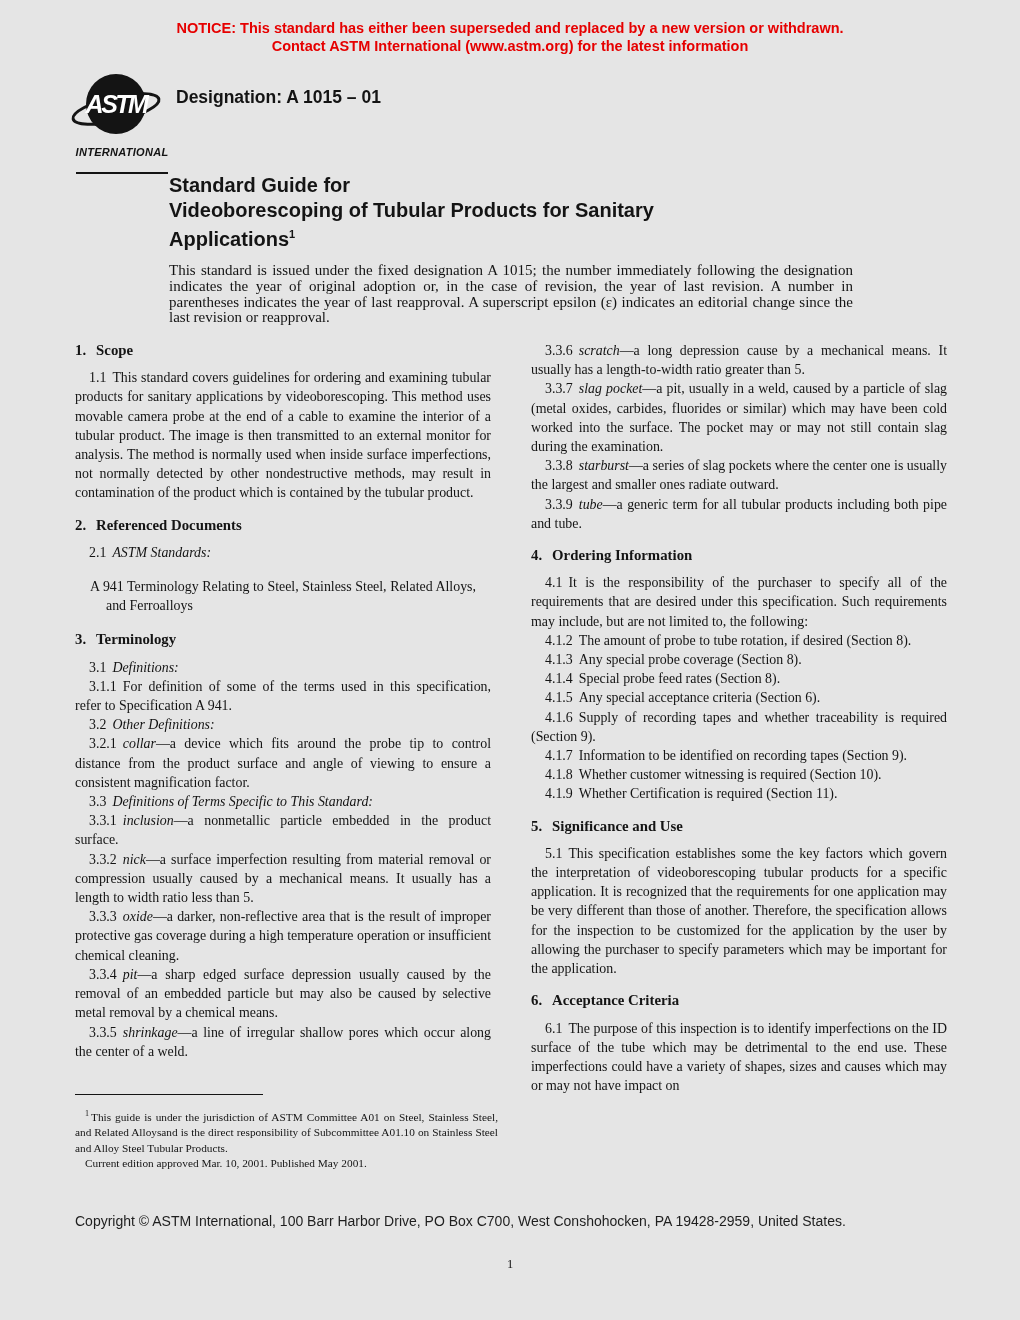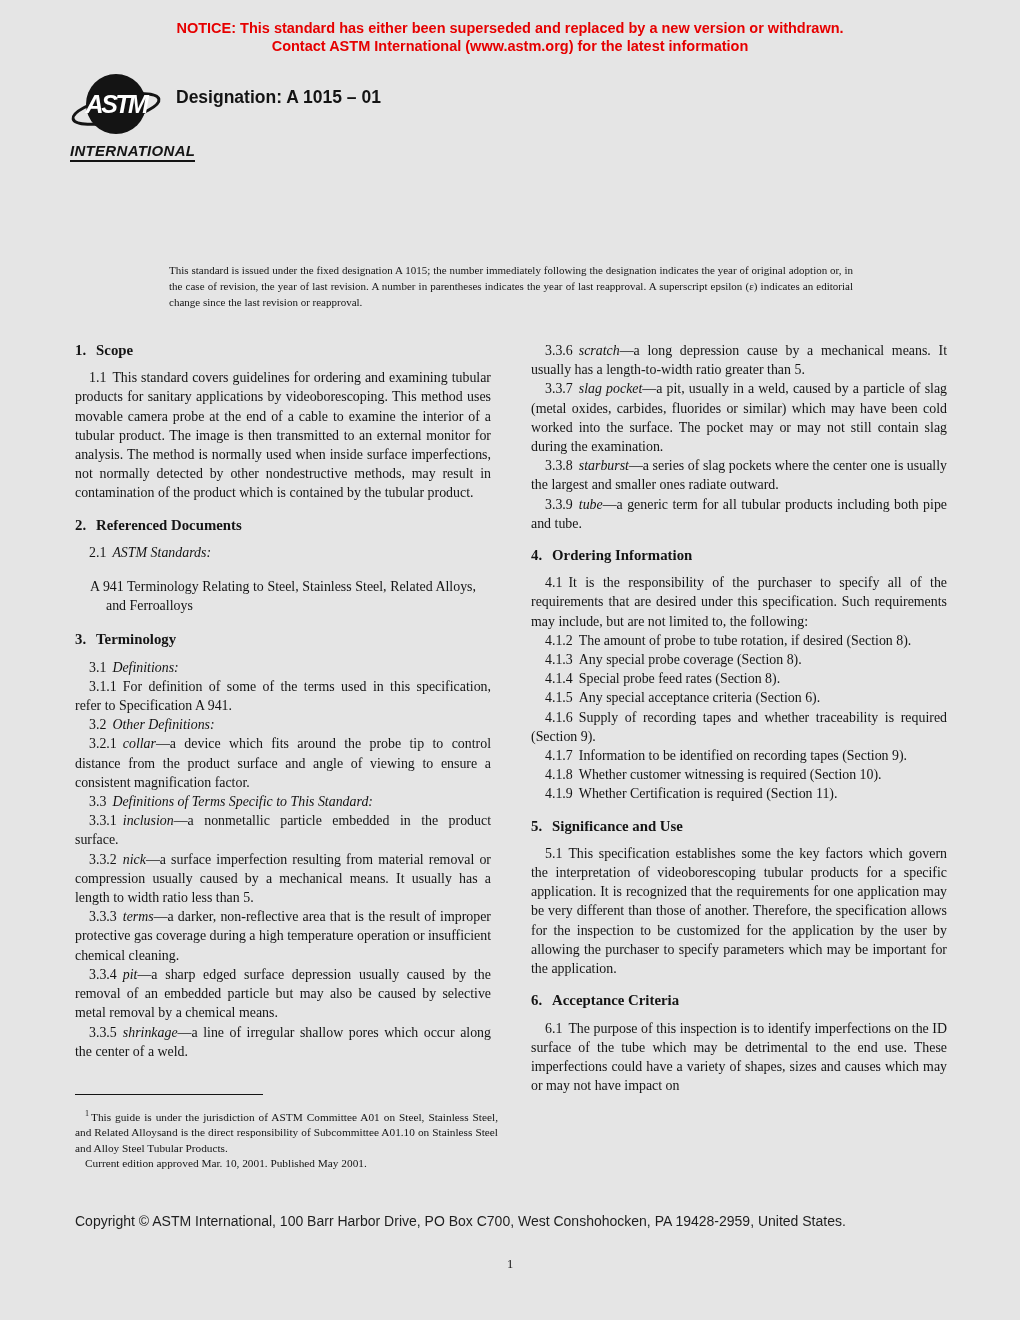--- a/index.html
+++ b/index.html
@@ -5,32 +5,32 @@
   html,body{margin:0;padding:0;background:#ffffff;}
   .page{position:relative;width:1020px;height:1320px;background:#e5e5e5;
         font-family:"Liberation Serif",serif;color:#141414;overflow:hidden;}
 
   .notice{position:absolute;top:19px;left:0;width:100%;text-align:center;
           font-family:"Liberation Sans",sans-serif;font-weight:bold;
           font-size:14.5px;line-height:18px;color:#e60000;}
 
   .logo{position:absolute;left:70px;top:72px;width:104px;text-align:center;}
   .logo-sub{display:inline-block;font-family:"Liberation Sans",sans-serif;
-            font-style:italic;font-weight:bold;font-size:15px;letter-spacing:.3px;
-            border-bottom:2px solid #141414;padding-bottom:1px;margin-top:-2px;}
+            font-style:italic;font-weight:bold;font-size:11px;letter-spacing:.3px;
+            border-bottom:2px solid #141414;padding-bottom:14px;margin-top:-2px;}
 
   .designation{position:absolute;left:176px;top:87px;
                font-family:"Liberation Sans",sans-serif;font-weight:bold;font-size:17.5px;text-align:center;}
 
   .title{position:absolute;left:169px;top:173px;font-family:"Liberation Sans",sans-serif;
          font-weight:bold;font-size:20px;line-height:24.5px;}
   .title sup{font-size:11px;}
 
   .preamble{position:absolute;left:169px;top:263px;width:684px;
-            font-size:11px;line-height:15.8px;text-align:justify;}
+            font-size:15px;line-height:15.8px;text-align:justify;}
 
   .columns{position:absolute;left:75px;top:341px;width:872px;display:flex;gap:40px;}
   .col{width:422px;text-align:justify;font-size:13.9px;line-height:19.2px;}
   .col > :first-child{margin-top:0;}
 
   h2{font-family:"Liberation Serif",serif;font-size:14.8px;font-weight:bold;
      margin:13px 0 8px 0;text-align:left;}
   .h-num{margin-right:10px;}
 
   .par{margin:0;text-indent:14px;}
@@ -63,20 +63,25 @@
     <svg width="104" height="66" viewBox="0 0 104 66">
       <ellipse cx="46" cy="37" rx="44" ry="12" fill="none" stroke="#141414" stroke-width="3" transform="rotate(-13 46 37)"></ellipse>
       <circle cx="46" cy="32" r="30" fill="#141414"></circle>
       <text x="46" y="41" text-anchor="middle" fill="#ffffff" font-family="Liberation Sans, sans-serif" font-weight="bold" font-style="italic" font-size="25" letter-spacing="-2.5">ASTM</text>
     </svg>
     <div class="logo-sub">INTERNATIONAL</div>
   </div>
 
   <div class="designation">Designation: A 1015 – 01</div>
 
+  <div class="title">
+    <div>Standard Guide for</div>
+    <div>Videoborescoping of Tubular Products for Sanitary</div>
+    <div><span>Applications</span><sup>1</sup></div>
+  </div>
 
   <div class="preamble">This standard is issued under the fixed designation A 1015; the number immediately following the designation indicates the year of original adoption or, in the case of revision, the year of last revision. A number in parentheses indicates the year of last reapproval. A superscript epsilon (ε) indicates an editorial change since the last revision or reapproval.</div>
 
   <div class="columns">
 
     <div class="col">
       <h2><span class="h-num">1.</span><span>Scope</span></h2>
       <p class="par"><span class="pre">1.1</span><span>This standard covers guidelines for ordering and examining tubular products for sanitary applications by videoborescoping. This method uses movable camera probe at the end of a cable to examine the interior of a tubular product. The image is then transmitted to an external monitor for analysis. The method is normally used when inside surface imperfections, not normally detected by other nondestructive methods, may result in contamination of the product which is contained by the tubular product.</span></p>
 
       <h2><span class="h-num">2.</span><span>Referenced Documents</span></h2>
@@ -84,21 +89,21 @@
       <p class="ref">A 941 Terminology Relating to Steel, Stainless Steel, Related Alloys, and Ferroalloys</p>
 
       <h2><span class="h-num">3.</span><span>Terminology</span></h2>
       <p class="par"><span class="pre">3.1</span><em>Definitions:</em><span></span></p>
       <p class="par"><span class="pre">3.1.1</span><span>For definition of some of the terms used in this specification, refer to Specification A 941.</span></p>
       <p class="par"><span class="pre">3.2</span><em>Other Definitions:</em><span></span></p>
       <p class="par"><span class="pre">3.2.1</span><em>collar</em><span>—a device which fits around the probe tip to control distance from the product surface and angle of viewing to ensure a consistent magnification factor.</span></p>
       <p class="par"><span class="pre">3.3</span><em>Definitions of Terms Specific to This Standard:</em><span></span></p>
       <p class="par"><span class="pre">3.3.1</span><em>inclusion</em><span>—a nonmetallic particle embedded in the product surface.</span></p>
       <p class="par"><span class="pre">3.3.2</span><em>nick</em><span>—a surface imperfection resulting from material removal or compression usually caused by a mechanical means. It usually has a length to width ratio less than 5.</span></p>
-      <p class="par"><span class="pre">3.3.3</span><em>terms</em><span>—a darker, non-reflective area that is the result of improper protective gas coverage during a high temperature operation or insufficient chemical cleaning.</span></p>
+      <p class="par"><span class="pre">3.3.3</span><em>oxide</em><span>—a darker, non-reflective area that is the result of improper protective gas coverage during a high temperature operation or insufficient chemical cleaning.</span></p>
       <p class="par"><span class="pre">3.3.4</span><em>pit</em><span>—a sharp edged surface depression usually caused by the removal of an embedded particle but may also be caused by selective metal removal by a chemical means.</span></p>
       <p class="par"><span class="pre">3.3.5</span><em>shrinkage</em><span>—a line of irregular shallow pores which occur along the center of a weld.</span></p>
     </div>
 
     <div class="col">
       <p class="par"><span class="pre">3.3.6</span><em>scratch</em><span>—a long depression cause by a mechanical means. It usually has a length-to-width ratio greater than 5.</span></p>
       <p class="par"><span class="pre">3.3.7</span><em>slag pocket</em><span>—a pit, usually in a weld, caused by a particle of slag (metal oxides, carbides, fluorides or similar) which may have been cold worked into the surface. The pocket may or may not still contain slag during the examination.</span></p>
       <p class="par"><span class="pre">3.3.8</span><em>starburst</em><span>—a series of slag pockets where the center one is usually the largest and smaller ones radiate outward.</span></p>
       <p class="par"><span class="pre">3.3.9</span><em>tube</em><span>—a generic term for all tubular products including both pipe and tube.</span></p>
 

